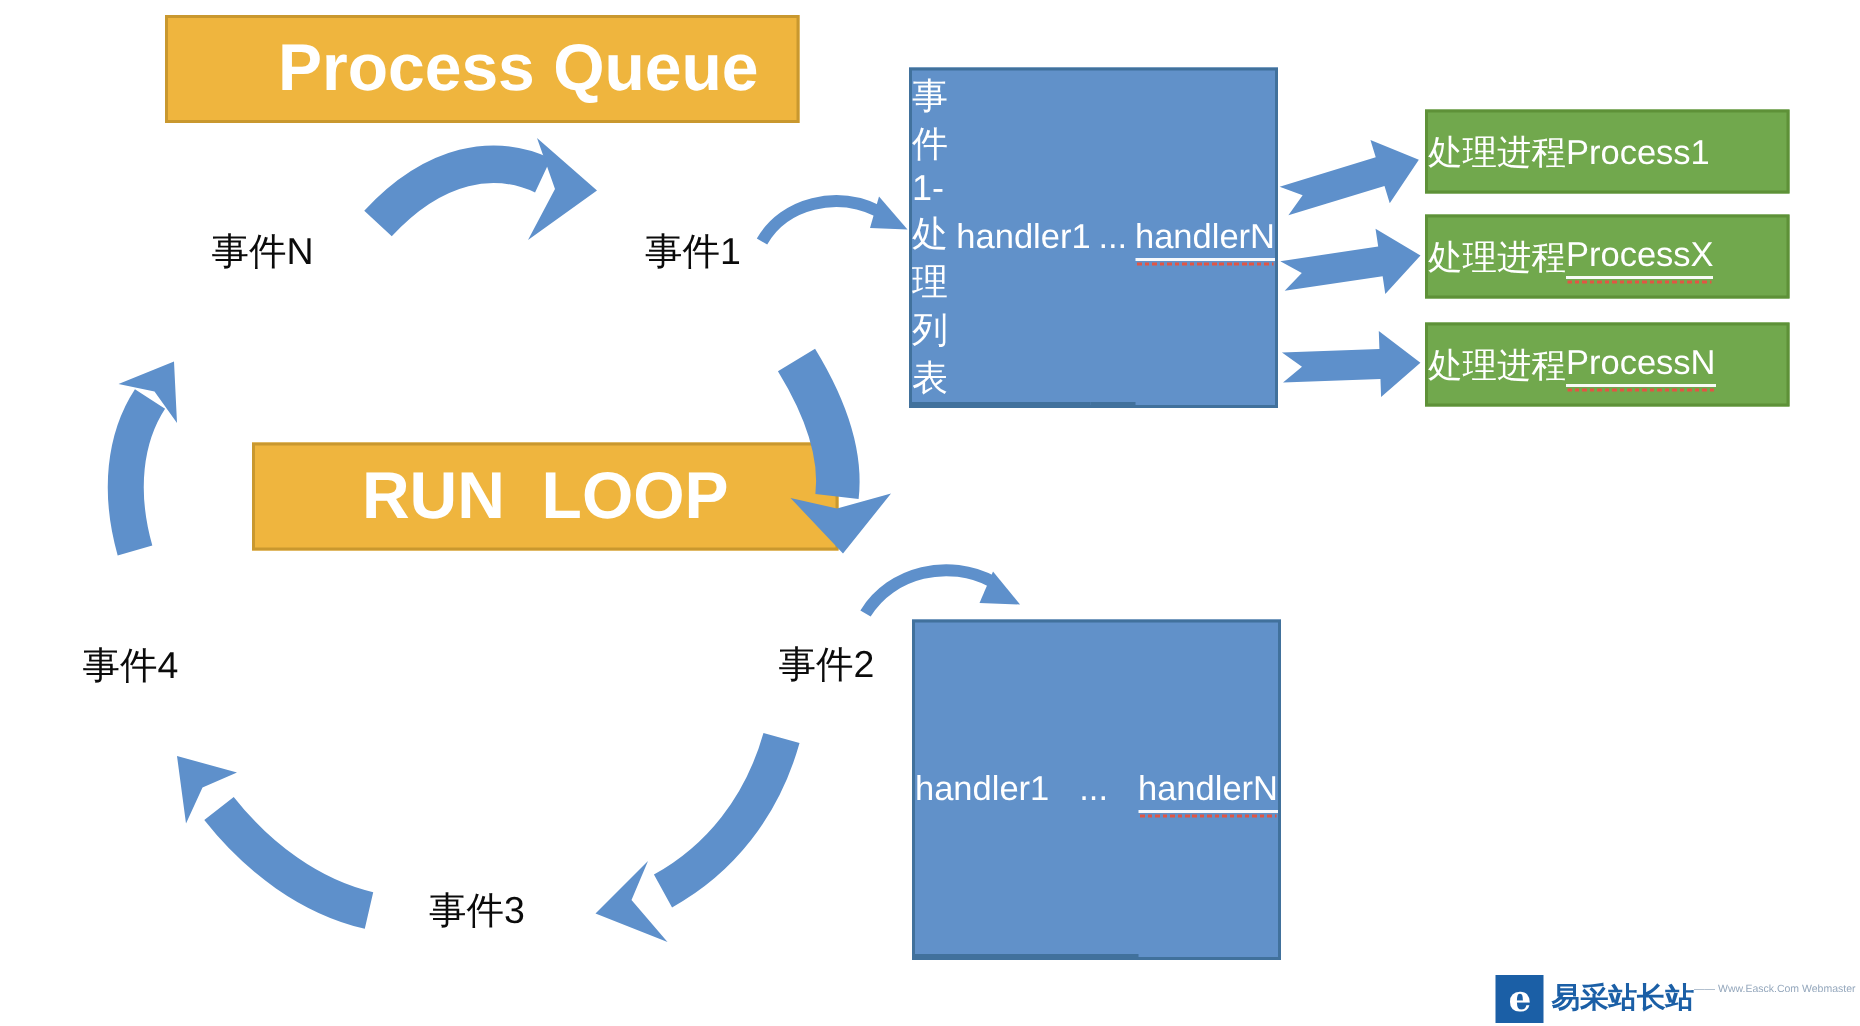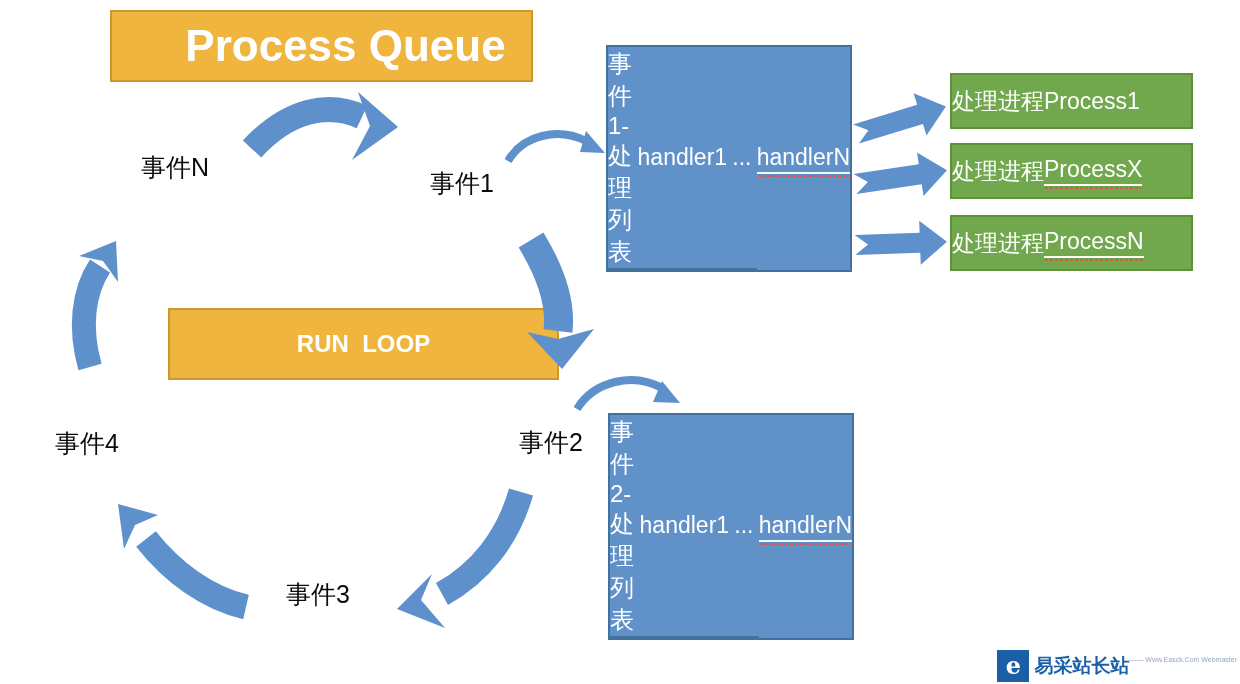--- a/index.html
+++ b/index.html
@@ -3,28 +3,28 @@
 <meta charset="utf-8">
 <style>
   html,body{margin:0;padding:0;background:#fff;}
   .stage{position:relative;width:1240px;height:684px;background:#fff;overflow:hidden;
          font-family:"Liberation Sans","DejaVu Sans",sans-serif;}
 
   
   .obox{position:absolute;background:var(--orange,#EFB53E);border:2px solid var(--orange-border,#C9982F);
         color:#fff;font-weight:bold;display:flex;align-items:center;justify-content:center;box-sizing:border-box;}
   .obox--pq{left:110px;top:10px;width:423px;height:72px;font-size:44px;padding-left:48px;}
-  .obox--rl{left:168px;top:308px;width:391px;height:72px;font-size:24px;white-space:pre;}
+  .obox--rl{left:168px;top:295px;width:391px;height:72px;font-size:44px;white-space:pre;}
 
   
   .evt{position:absolute;font-size:25px;font-weight:normal;color:#0b0b0b;white-space:nowrap;}
   .evt--n{left:141px;top:151px;}
-  .evt--1{left:430px;top:151px;margin-top:16px;}
+  .evt--1{left:430px;top:151px;}
   .evt--2{left:519px;top:426px;}
-  .evt--3{left:286px;top:578px;}
+  .evt--3{left:286px;top:590px;}
   .evt--4{left:55px;top:427px;}
 
   
   .htable{position:absolute;width:246px;height:227px;box-sizing:border-box;
           background:var(--blue-fill,#6191C9);border:2px solid var(--blue-border,#41719C);
           display:flex;flex-direction:row;color:#fff;}
   .htable--1{left:606px;top:45px;}
   .htable--2{left:608px;top:413px;}
   .htable .row{flex:1;display:flex;align-items:center;justify-content:center;
                border-bottom:2px solid var(--blue-border,#41719C);font-size:23px;}
@@ -75,21 +75,20 @@
   <div class="htable htable--1">
     <div class="row row--hdr">事件1-处理列表</div>
     <div class="row">handler1</div>
     <div class="row">...</div>
     <div class="row">
       <span class="msp">handlerN</span>
     </div>
   </div>
 
   <div class="htable htable--2">
-    <div class="row row--hdr">事件2-处理列表</div>
     <div class="row">handler1</div>
     <div class="row">...</div>
     <div class="row">
       <span class="msp">handlerN</span>
     </div>
   </div>
 
   <div class="gbox gbox--1">
     <span>处理进程</span>
       <span>Process1</span>

